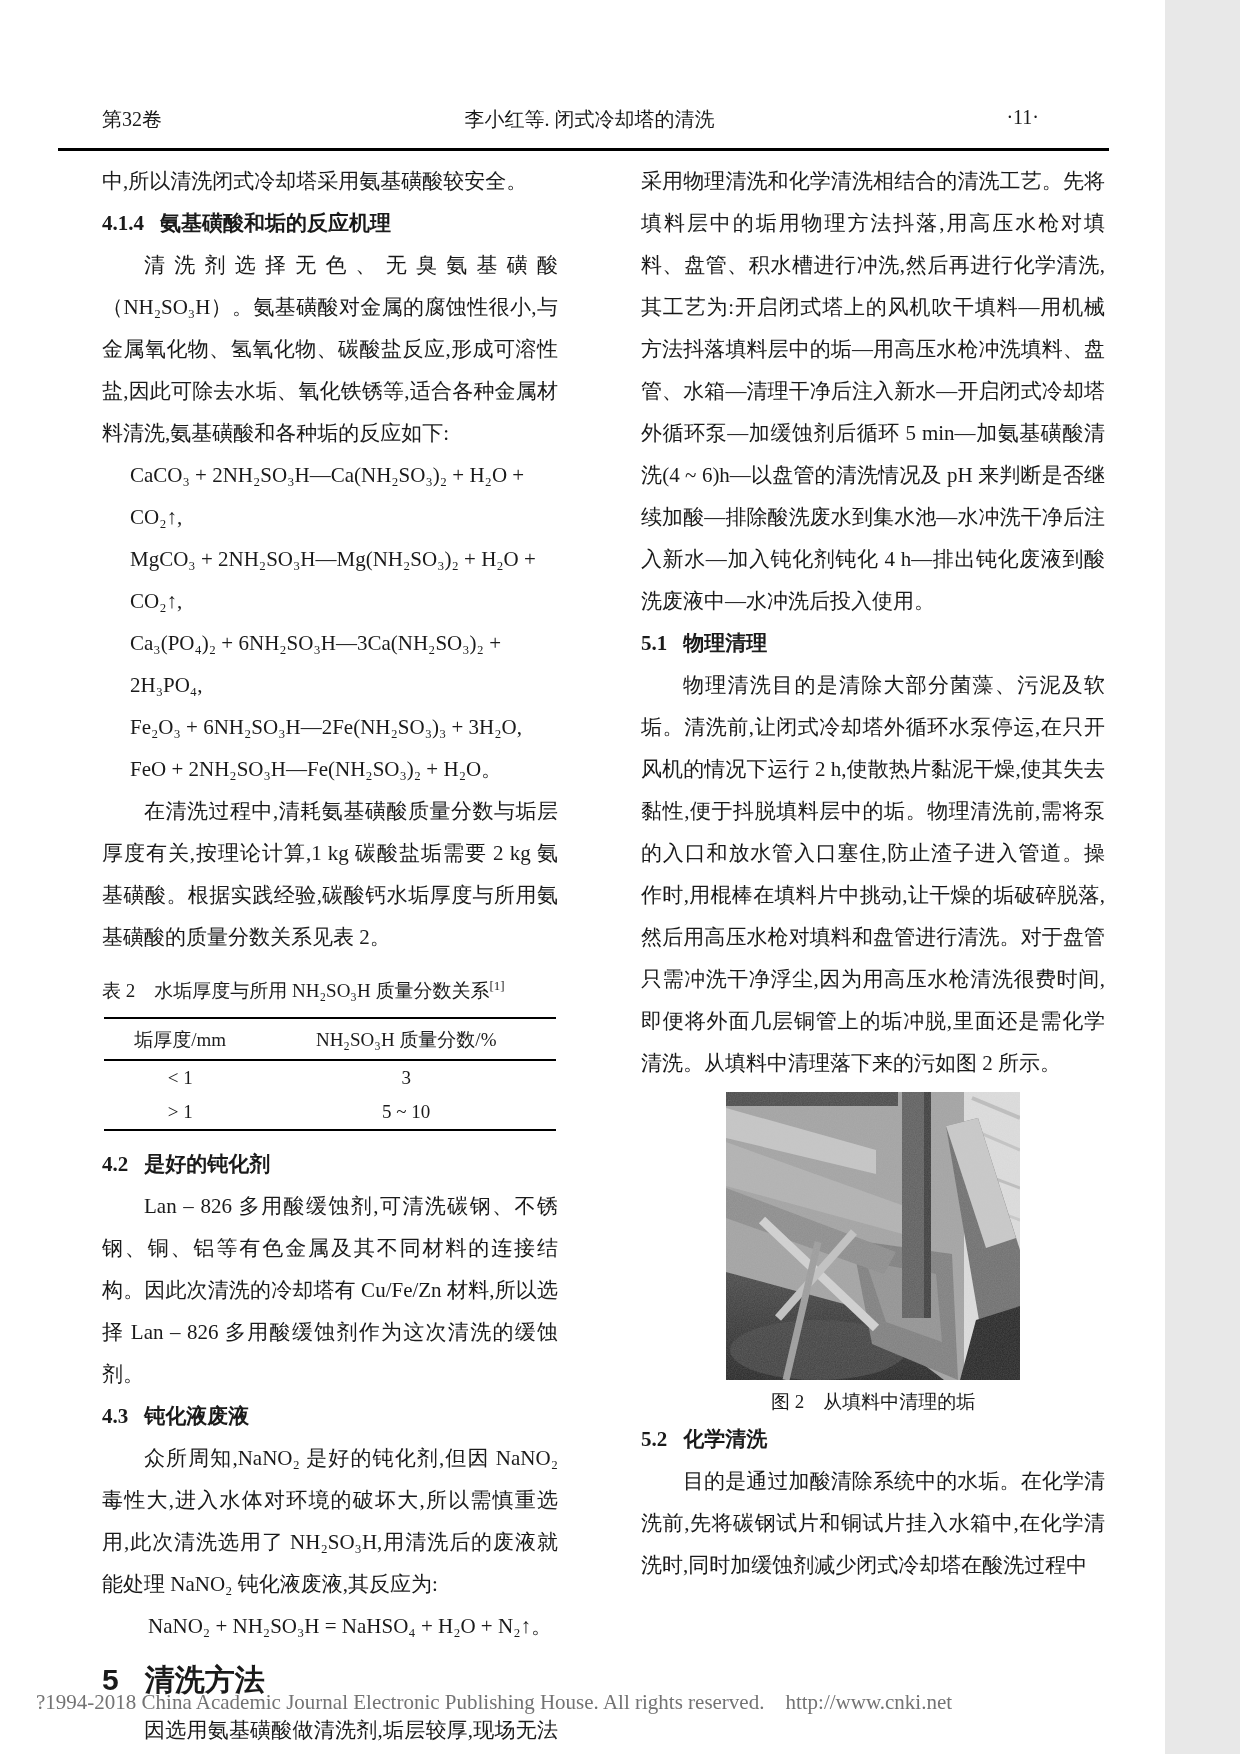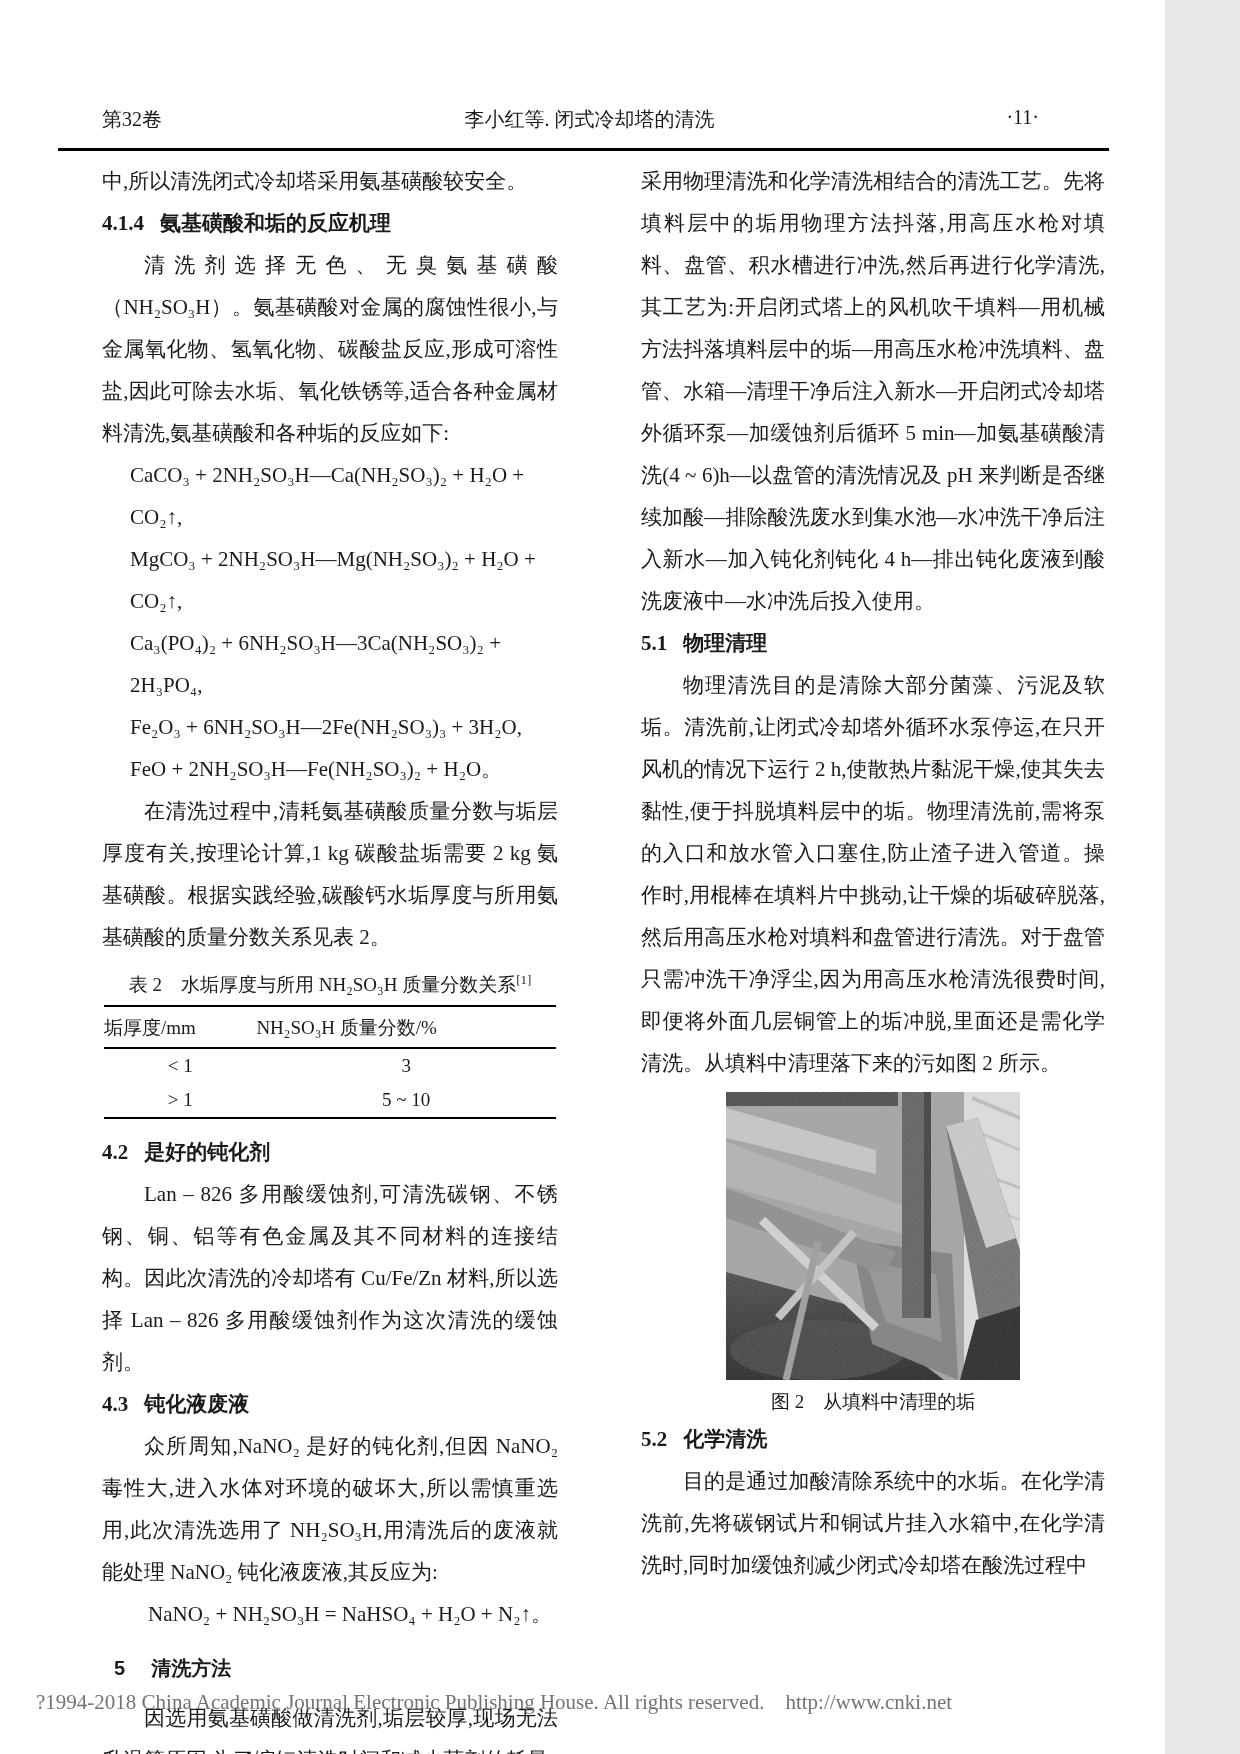--- a/index.html
+++ b/index.html
@@ -16,32 +16,32 @@
   .col{position:absolute;top:160px;}
   .col-left{left:102px;width:456px;}
   .col-right{left:641px;width:464px;}
 
   .body{margin:0;font-size:21px;line-height:42px;text-align:justify;text-justify:inter-ideograph;}
   .ind{text-indent:2em;}
 
   .subhead{font-size:21px;line-height:42px;font-weight:bold;}
   .subhead .num{margin-right:16px;font-family:"Liberation Serif","DejaVu Serif",serif;}
 
-  .section-head{font-size:20px;line-height:54px;font-weight:bold;
-                font-family:"Liberation Sans","DejaVu Sans",sans-serif;margin:6px 12px 2px;}
+  .section-head{font-size:30px;line-height:54px;font-weight:bold;
+                font-family:"Liberation Sans","DejaVu Sans",sans-serif;margin:6px 0 2px;}
   .section-head .num{margin-right:26px;}
 
   .eq{font-size:21px;line-height:42px;padding-left:28px;text-align:left;}
   .eq-deep{padding-left:46px;}
 
-  .tbl-caption{font-size:19px;line-height:36px;text-align:center;margin-top:4px;}
+  .tbl-caption{font-size:19px;line-height:48px;margin-top:4px;}
   .tbl-caption sup{font-size:13px;}
   table.tbl{width:452px;margin:2px auto 12px;border-collapse:collapse;font-size:19px;
             border-top:2px solid #000;border-bottom:2px solid #000;}
-  .tbl th{font-weight:normal;padding:8px 0 6px;border-bottom:2px solid #000;text-align:left;}
+  .tbl th{font-weight:normal;padding:8px 0 6px;border-bottom:2px solid #000;text-align:center;}
   .tbl td{padding:6px 0;text-align:center;}
 
   .fig{margin:8px 0 0;text-align:center;}
   .fig svg{display:block;margin:0 auto;}
   .figcap{font-size:19px;line-height:32px;margin-top:6px;text-align:center;}
 
   .footer{position:absolute;left:36px;top:1690px;font-size:21px;color:#737373;white-space:pre;}
 </style>
 </head>
 <body>

